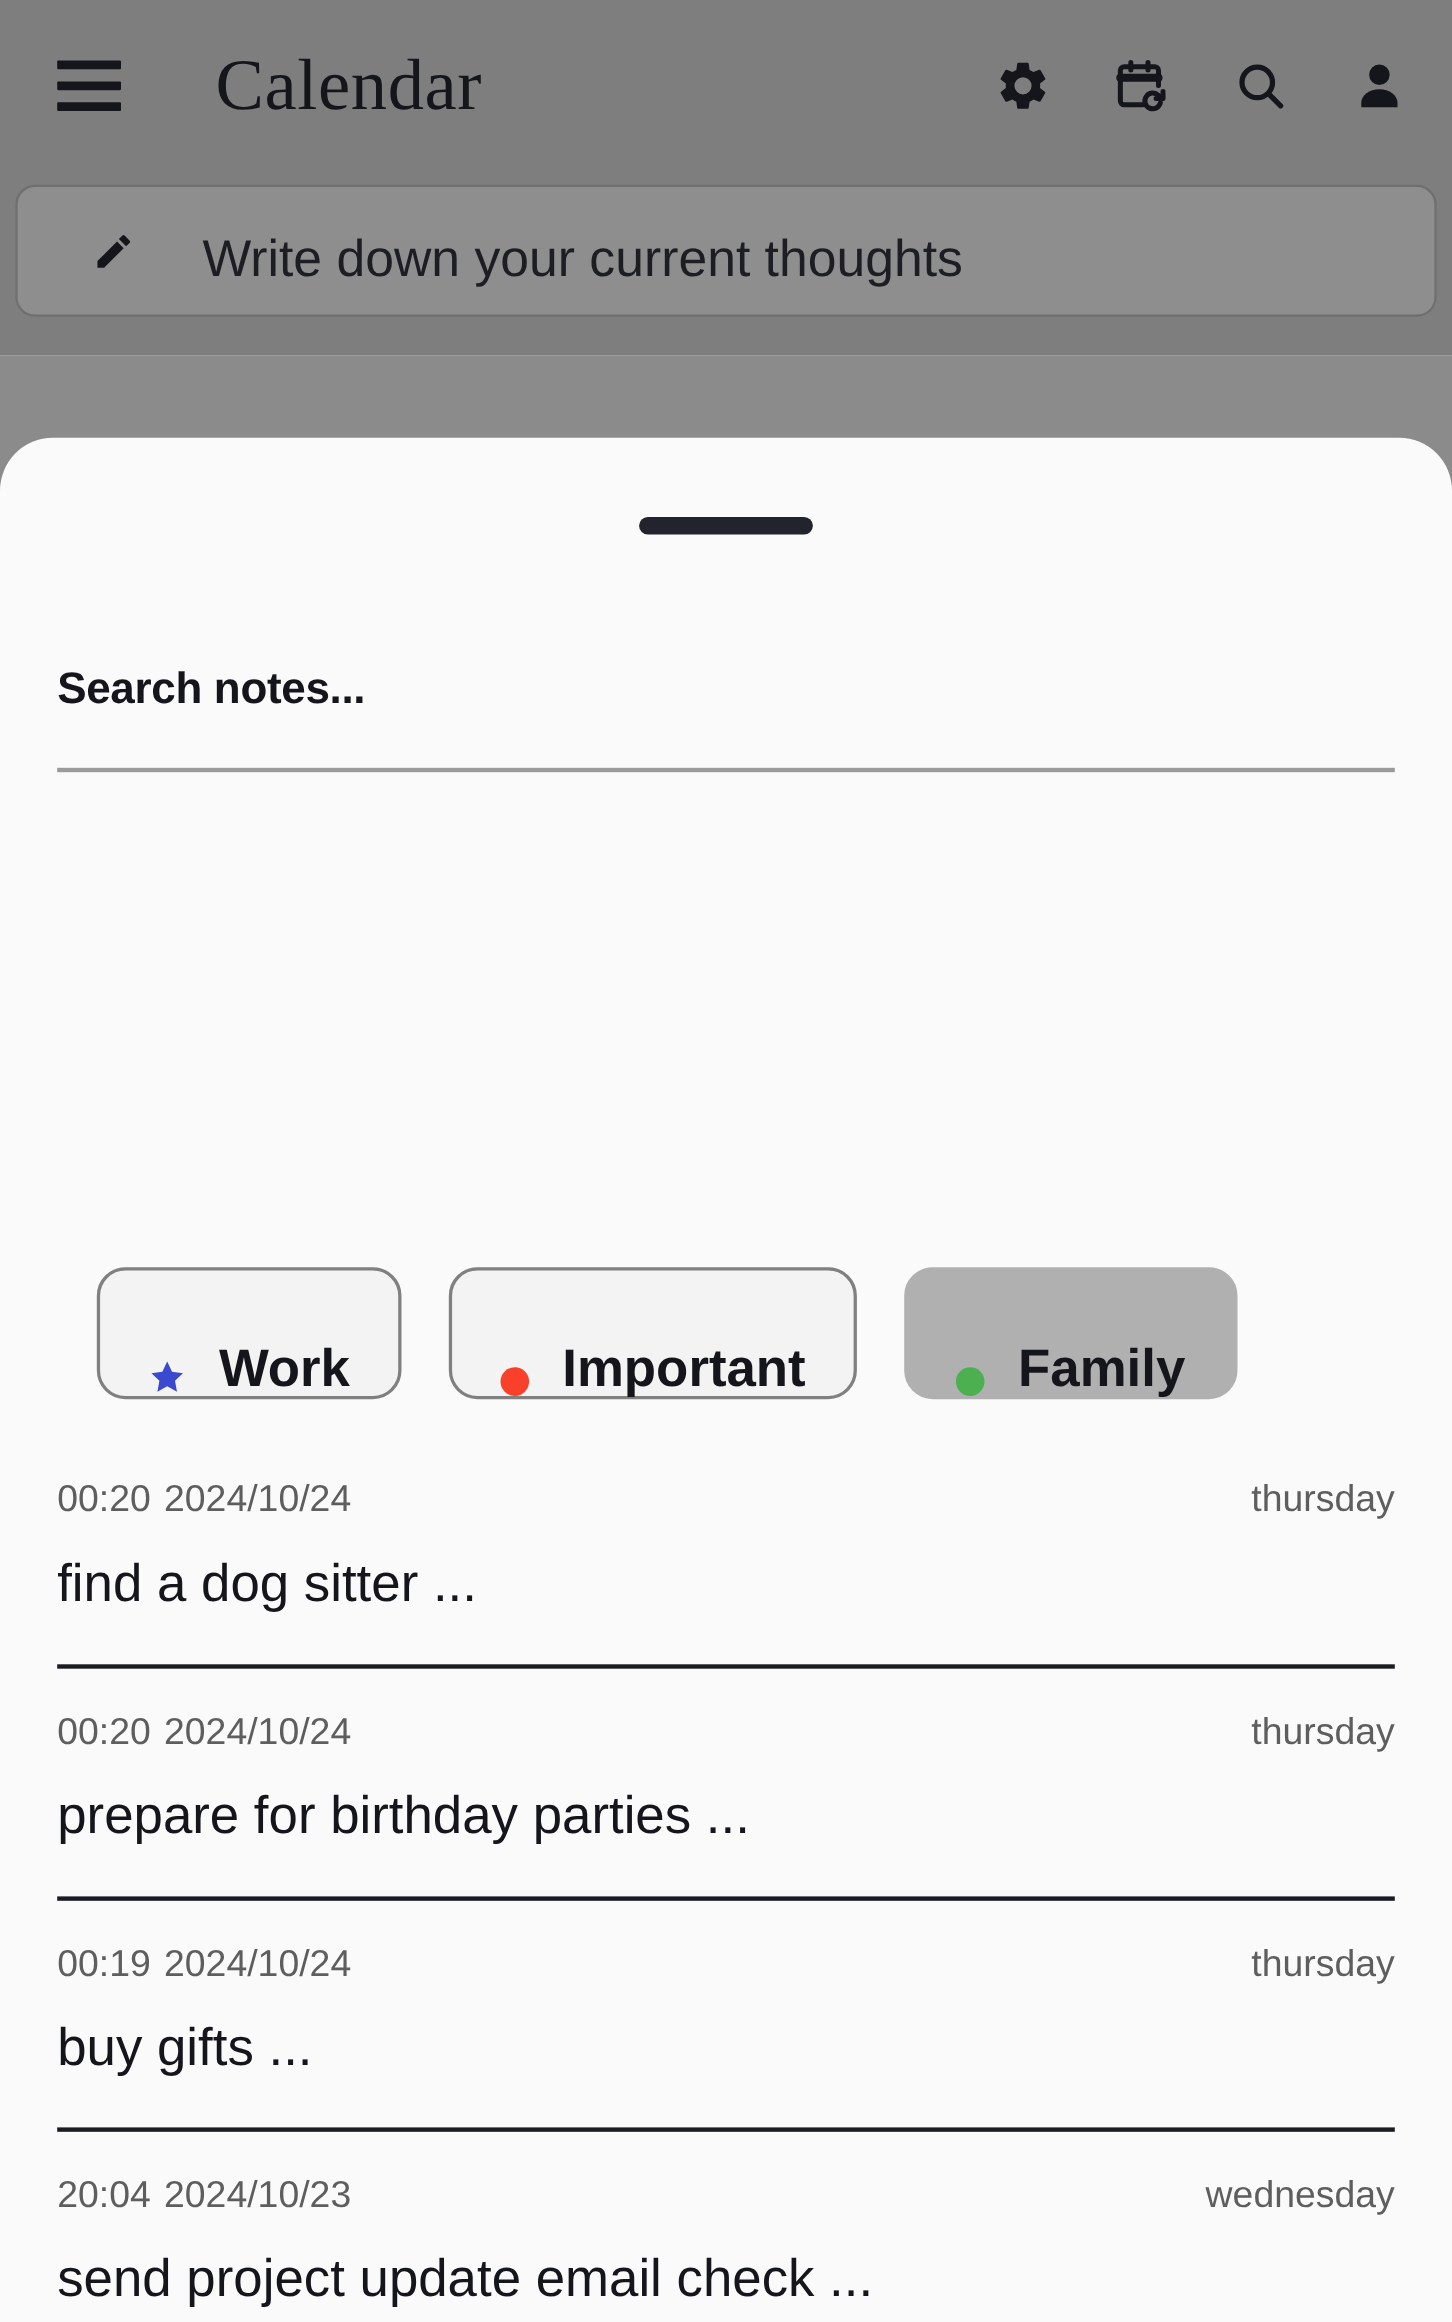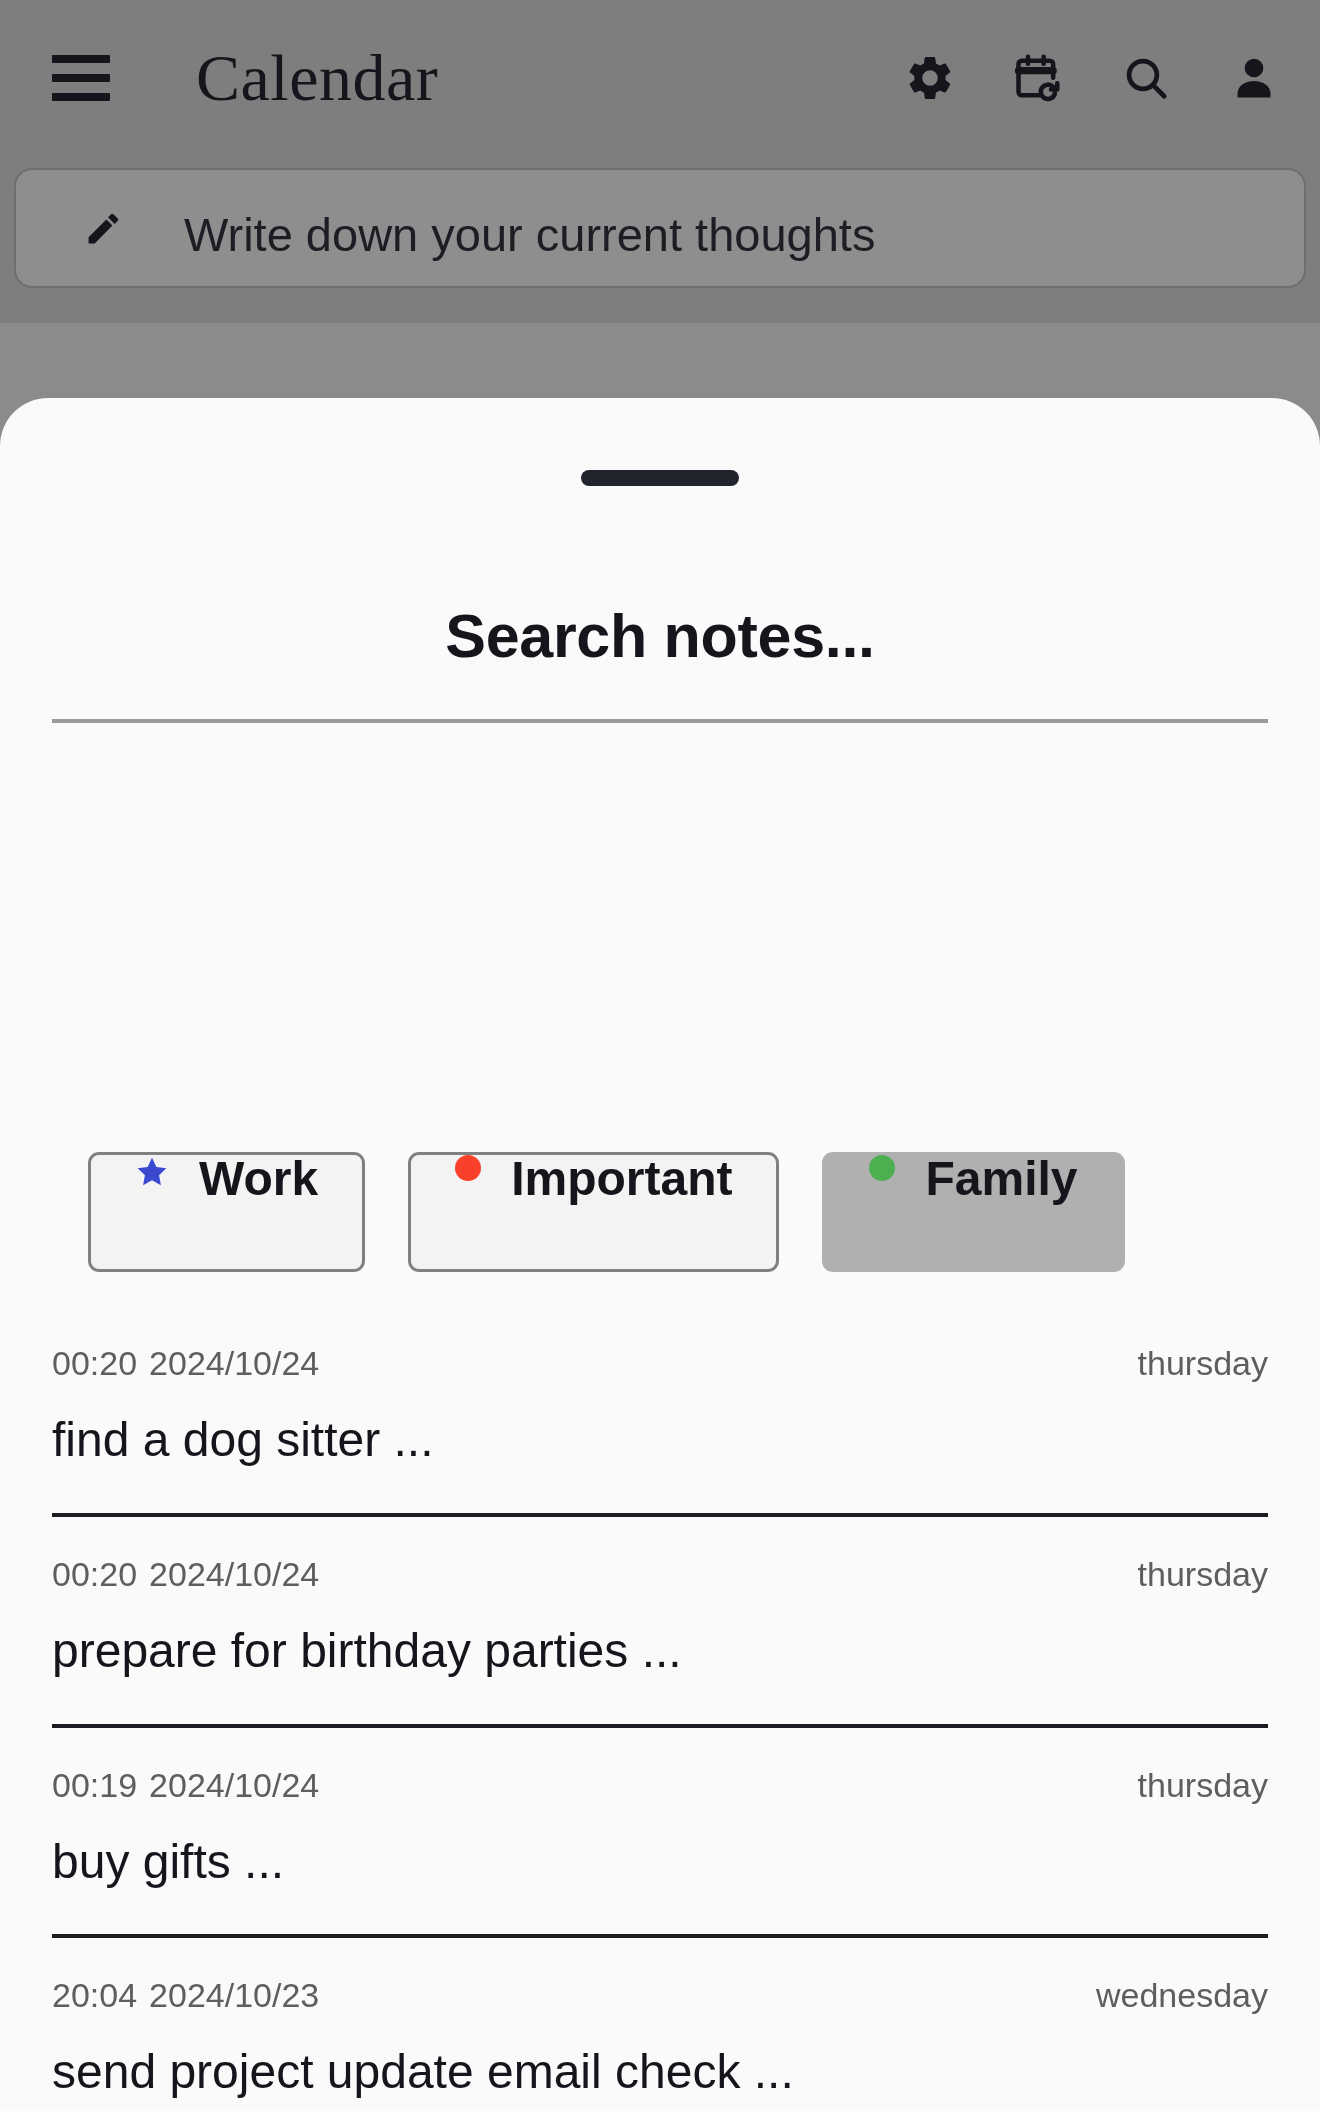--- a/index.html
+++ b/index.html
@@ -149,51 +149,50 @@
   }
 
   
   .search-wrap {
     position: absolute;
     left: 52px;
     top: 208px;
     width: 1216px;
   }
   .search-placeholder {
-    font-size: 61px;
+    font-size: 40px;
     font-weight: 700;
     color: #14161c;
     line-height: 1;
     letter-spacing: -0.3px;
     white-space: nowrap;
-    text-align: center;
   }
   .search-underline {
     margin-top: 52px;
     width: 100%;
     height: 4px;
     background: #9a9a9a;
   }
 
   
   .chips {
     position: absolute;
     left: 88px;
     top: 754px;
     display: flex;
     align-items: center;
     gap: 43px;
   }
   .chip {
     height: 120px;
     display: flex;
-    align-items: flex-start;
+    align-items: flex-end;
     gap: 30px;
     padding: 0 44px;
-    border-radius: 11px;
+    border-radius: 26px;
     border: 3px solid #808080;
     background: #f3f3f3;
     cursor: pointer;
     white-space: nowrap;
   }
   .chip.selected {
     background: #b0b0b0;
     border-color: #b0b0b0;
   }
   .chip .chip-label {

